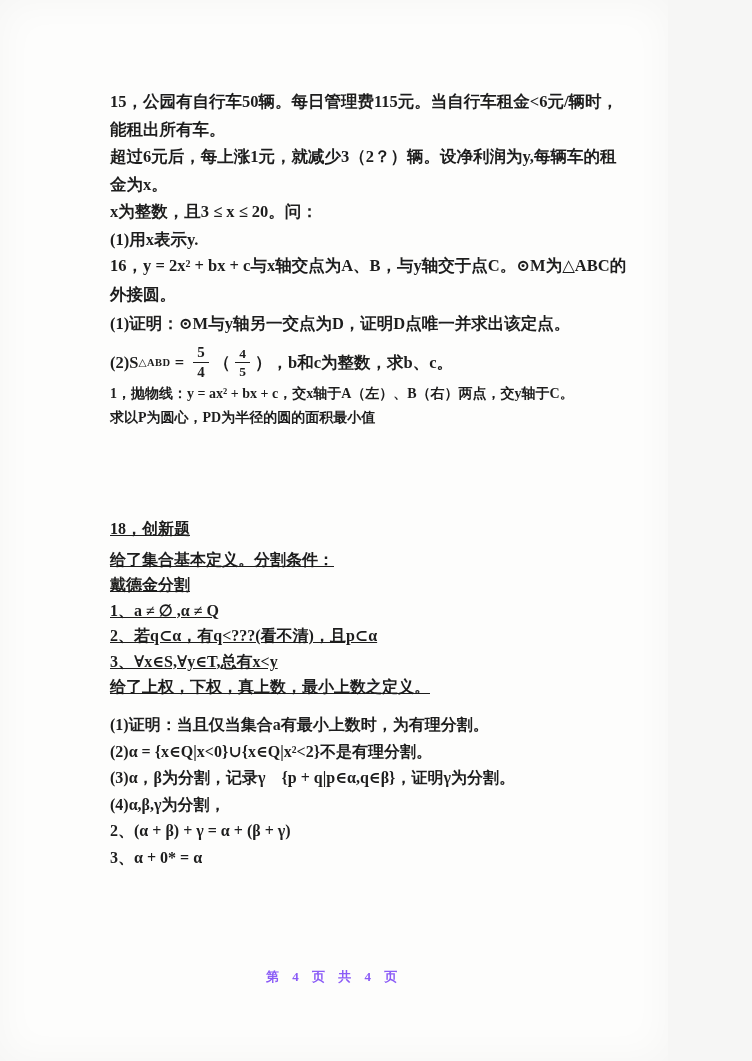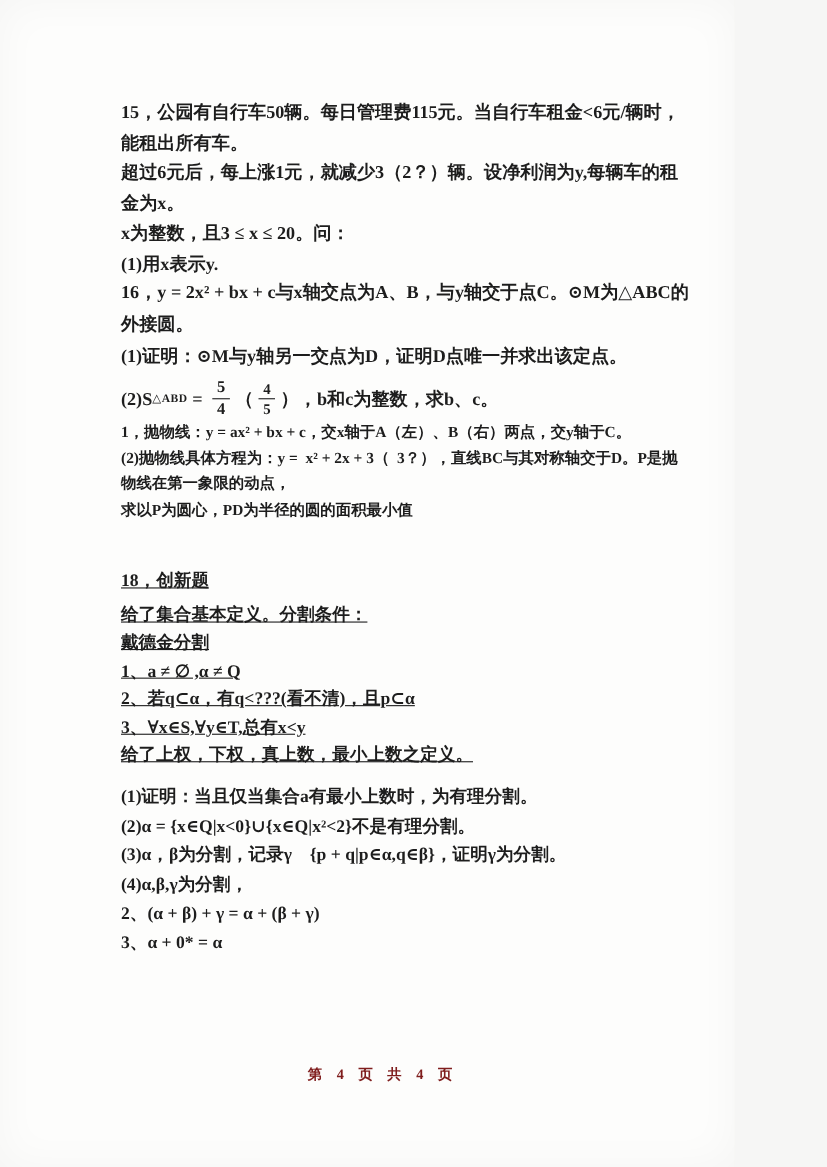--- a/index.html
+++ b/index.html
@@ -40,23 +40,22 @@
   .frac .den { display: block; padding-top: 1px; }
   .frac.small { font-size: 13.5px; }
   .sub { font-size: 10.5px; vertical-align: -4px; letter-spacing: 0.5px; }
 
   .footer {
     position: absolute;
     top: 968px; left: 0; width: 100%;
     text-align: center;
     font-size: 13px;
     letter-spacing: 5px;
-    color: #7f1d1d;
+    color: #8b5cf6;
     font-weight: 600;
-    padding-left: 14px;
   }
 </style>
 </head>
 <body>
 
 <div class="page">
 
   <div class="sec sec-15">
     <div class="ln">15，公园有自行车50辆。每日管理费115元。当自行车租金&lt;6元/辆时，能租出所有车。</div>
     <div class="ln">超过6元后，每上涨1元，就减少3（2？）辆。设净利润为y,每辆车的租金为x。</div>
@@ -72,21 +71,20 @@
       <span class="frac"><span class="num">5</span><span class="den">4</span></span>
       <span>（</span>
       <span class="frac small"><span class="num">4</span><span class="den">5</span></span>
       <span>）</span>
       <span>，b和c为整数，求b、c。</span>
     </div>
   </div>
 
   <div class="sec sec-17">
     <div class="ln">1，抛物线：y = ax² + bx + c，交x轴于A（左）、B（右）两点，交y轴于C。</div>
-    <div class="ln">(2)抛物线具体方程为：y =  x² + 2x + 3（  3？），直线BC与其对称轴交于D。P是抛物线在第一象限的动点，</div>
     <div class="ln">求以P为圆心，PD为半径的圆的面积最小值</div>
   </div>
 
   <div class="sec sec-18a">
     <div class="ln gap-after">18，创新题</div>
     <div class="ln">给了集合基本定义。分割条件：</div>
     <div class="ln">戴德金分割</div>
     <div class="ln">1、a ≠ ∅ ,α ≠ Q</div>
     <div class="ln">2、若q⊂α，有q&lt;???(看不清)，且p⊂α</div>
     <div class="ln">3、∀x∈S,∀y∈T,总有x&lt;y</div>

